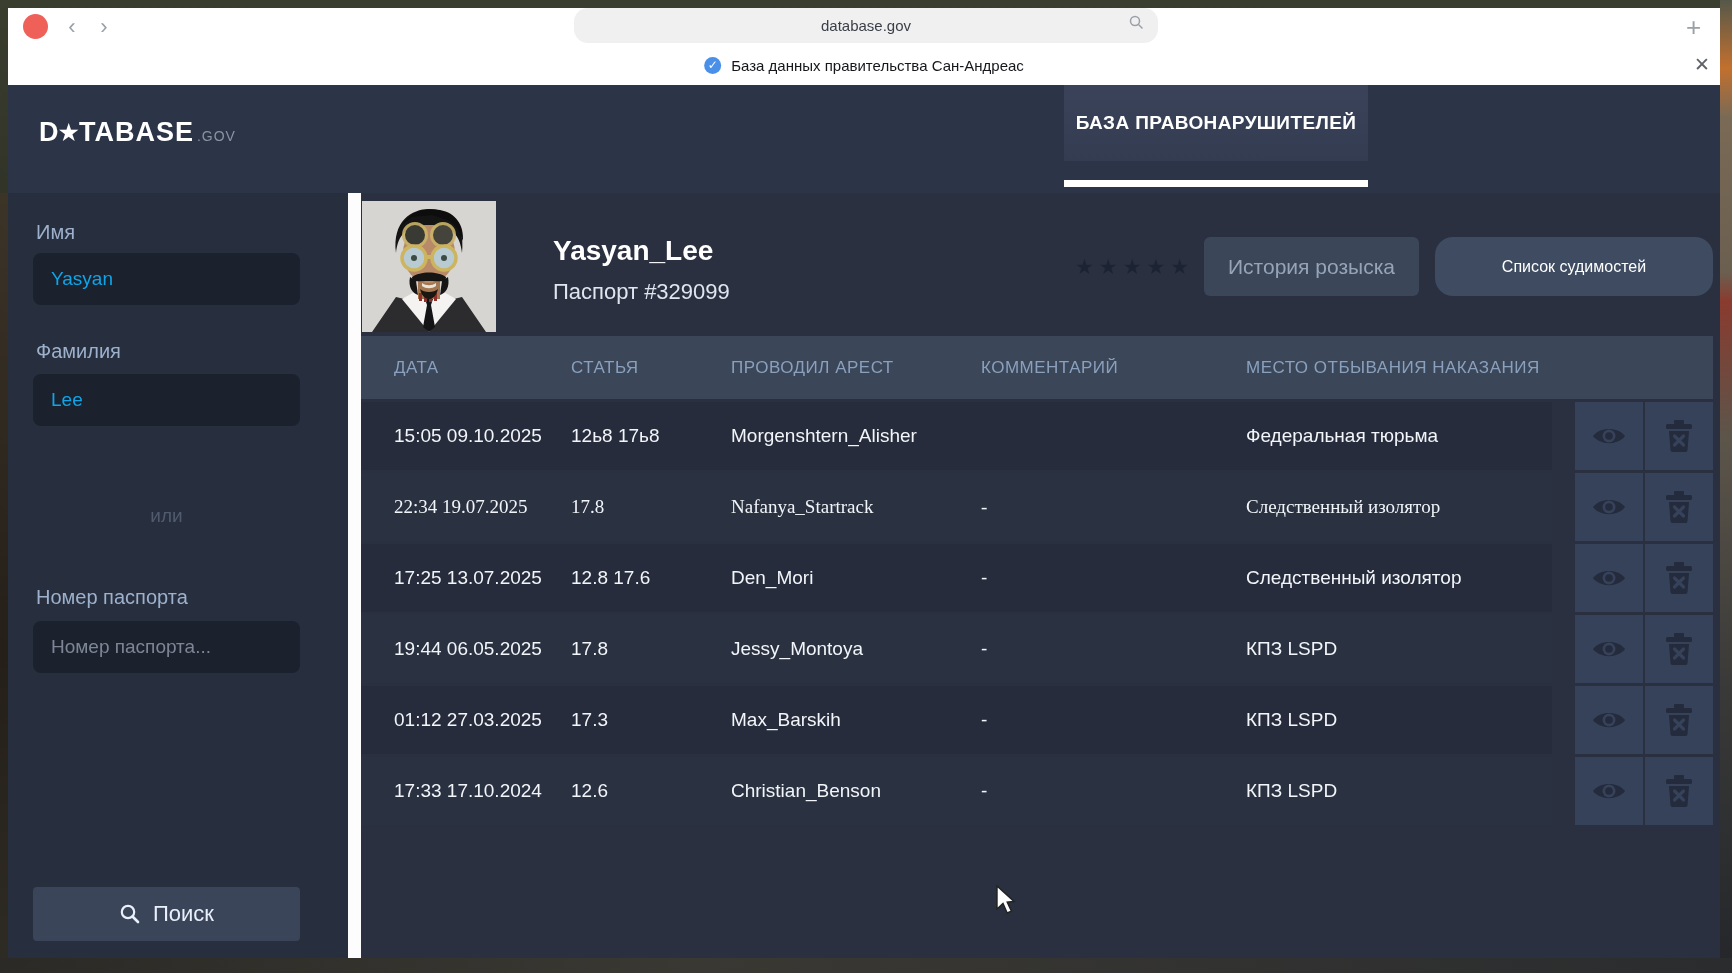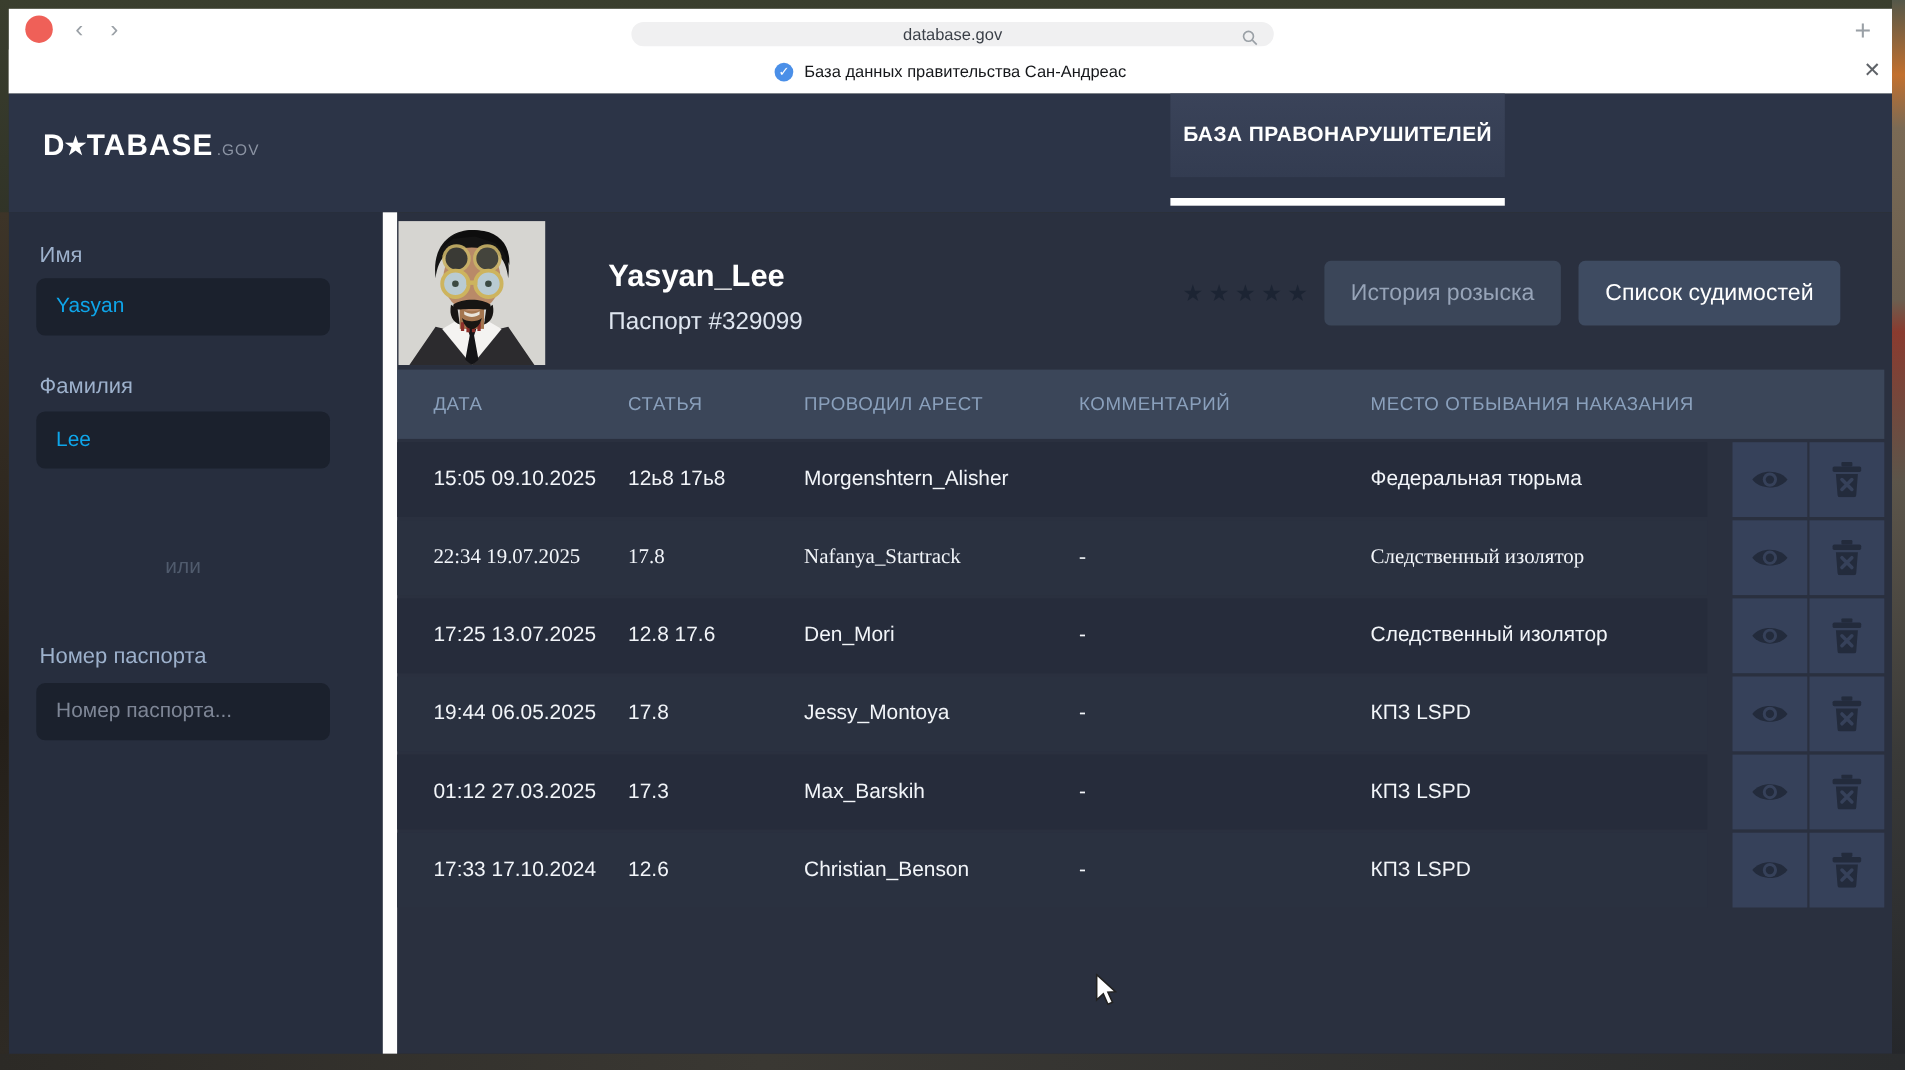--- a/index.html
+++ b/index.html
@@ -5,21 +5,21 @@
   html,body{margin:0;padding:0;background:#1b1d20;}
   #screen{position:relative;width:1732px;height:973px;overflow:hidden;
           font-family:"Liberation Sans","DejaVu Sans",sans-serif;
           background:linear-gradient(180deg,#3a3e2e 0%,#2c2e24 30%,#4a4337 60%,#2a2723 100%);}
   .abs{position:absolute;}
 
   
   .chrome{left:8px;top:8px;width:1712px;height:77px;background:#ffffff;}
   .win-btn{left:23px;top:14px;width:25px;height:25px;border-radius:50%;background:#ef6058;cursor:pointer;}
   .nav-arrow{top:13px;font-size:22px;color:#9aa0a6;line-height:28px;width:20px;text-align:center;cursor:pointer;font-weight:400;}
-  .url-bar{left:50%;transform:translateX(-50%);top:20px;width:584px;height:22px;background:#f0f0f1;border-radius:14px;
+  .url-bar{left:50%;transform:translateX(-50%);top:8px;width:584px;height:35px;background:#f0f0f1;border-radius:14px;
            display:flex;align-items:center;justify-content:center;font-size:15px;color:#3a3f47;}
   .url-search{position:absolute;right:14px;top:7px;}
   .new-tab{left:1686px;top:12px;font-size:26px;color:#9aa0a6;font-weight:300;cursor:pointer;}
   .notif-row{left:8px;top:45px;width:1712px;height:40px;background:#fff;}
   .notif-inner{position:absolute;left:50%;top:0;transform:translateX(-50%);height:40px;display:flex;align-items:center;gap:10px;}
   .check-badge{width:17px;height:17px;border-radius:50%;background:#4a8fe8;color:#fff;font-size:12px;line-height:17px;text-align:center;flex:0 0 auto;}
   .notif-text{font-size:15px;color:#15171a;white-space:nowrap;}
   .notif-close{left:1694px;top:53px;font-size:19px;color:#5f6368;cursor:pointer;}
 
   
@@ -48,22 +48,22 @@
 
   .white-strip{left:348px;top:193px;width:13px;height:765px;background:#fdfdfd;cursor:pointer;}
 
   
   .avatar{left:362px;top:201px;width:134px;height:131px;overflow:hidden;}
   .p-name{left:553px;top:235px;font-size:28px;font-weight:700;color:#ffffff;}
   .p-pass{left:553px;top:279px;font-size:22px;color:#dfe6f0;}
   .stars{left:1075px;top:255px;display:flex;gap:5px;font-size:21px;color:#1c2433;}
   .btn-ghost{left:1204px;top:237px;width:215px;height:59px;background:#3b4659;border-radius:6px;color:#97a4b8;
              font-size:21px;display:flex;align-items:center;justify-content:center;cursor:pointer;}
-  .btn-solid{left:1435px;top:237px;width:238px;height:59px;background:#3e4b61;border-radius:6px;color:#ffffff;
-             font-size:21px;display:flex;align-items:center;justify-content:center;cursor:pointer;}
+  .btn-solid{left:1435px;top:237px;width:278px;height:59px;background:#3e4b61;border-radius:18px;color:#ffffff;
+             font-size:16px;display:flex;align-items:center;justify-content:center;cursor:pointer;}
 
   
   .grid-cols{display:grid;grid-template-columns:177px 160px 250px 265px 1fr;align-items:center;padding-left:33px;box-sizing:border-box;}
   .thead{left:361px;top:336px;width:1352px;height:63px;background:#3b4659;color:#8aa0bc;font-size:17px;letter-spacing:.5px;}
   .trow{left:361px;width:1191px;height:68px;color:#f2f5f9;font-size:19px;}
   .trow.odd{background:#262c3b;}
   .trow.even{background:#2a3140;}
   .icon-cell{width:68px;height:68px;background:#36415a;display:flex;align-items:center;justify-content:center;cursor:pointer;}
 
   .cursor{pointer-events:none;}
@@ -109,20 +109,29 @@
   <div class="abs content-bg"></div>
   <div class="abs sidebar"></div>
 
   <div class="abs fld-label" style="top:221px;">Имя</div>
   <input class="abs fld" style="top: 253px;" value="Yasyan">
   <div class="abs fld-label" style="top:340px;">Фамилия</div>
   <input class="abs fld" style="top: 374px;" value="Lee">
   <div class="abs or-label">или</div>
   <div class="abs fld-label" style="top:586px;">Номер паспорта</div>
   <input class="abs fld" style="top: 621px;" placeholder="Номер паспорта...">
+  <button class="abs search-btn">
+    <span style="display:flex;">
+      <svg width="22" height="22" viewBox="0 0 22 22">
+          <circle cx="9" cy="9" r="6.2" fill="none" stroke="#e8f0fb" stroke-width="2.2"></circle>
+          <line x1="13.5" y1="13.5" x2="19" y2="19" stroke="#e8f0fb" stroke-width="2.6" stroke-linecap="round"></line>
+        </svg>
+    </span>
+    <span>Поиск</span>
+  </button>
 
   <div class="abs white-strip"></div>
 
   <div class="abs avatar">
     <svg width="134" height="131" viewBox="0 0 134 131">
       <rect width="134" height="131" fill="#d6d5d1"></rect>
       <path d="M10,131 L34,96 L67,104 L100,96 L124,131 Z" fill="#2c2b2e"></path>
       <path d="M40,98 L67,131 L94,98 L80,90 L54,90 Z" fill="#f4f3f1"></path>
       <path d="M62,95 l10,0 l-3,9 l4,22 l-6,5 l-6,-5 l4,-22 Z" fill="#141417"></path>
       <rect x="56" y="78" width="22" height="20" fill="#a4764f"></rect>

